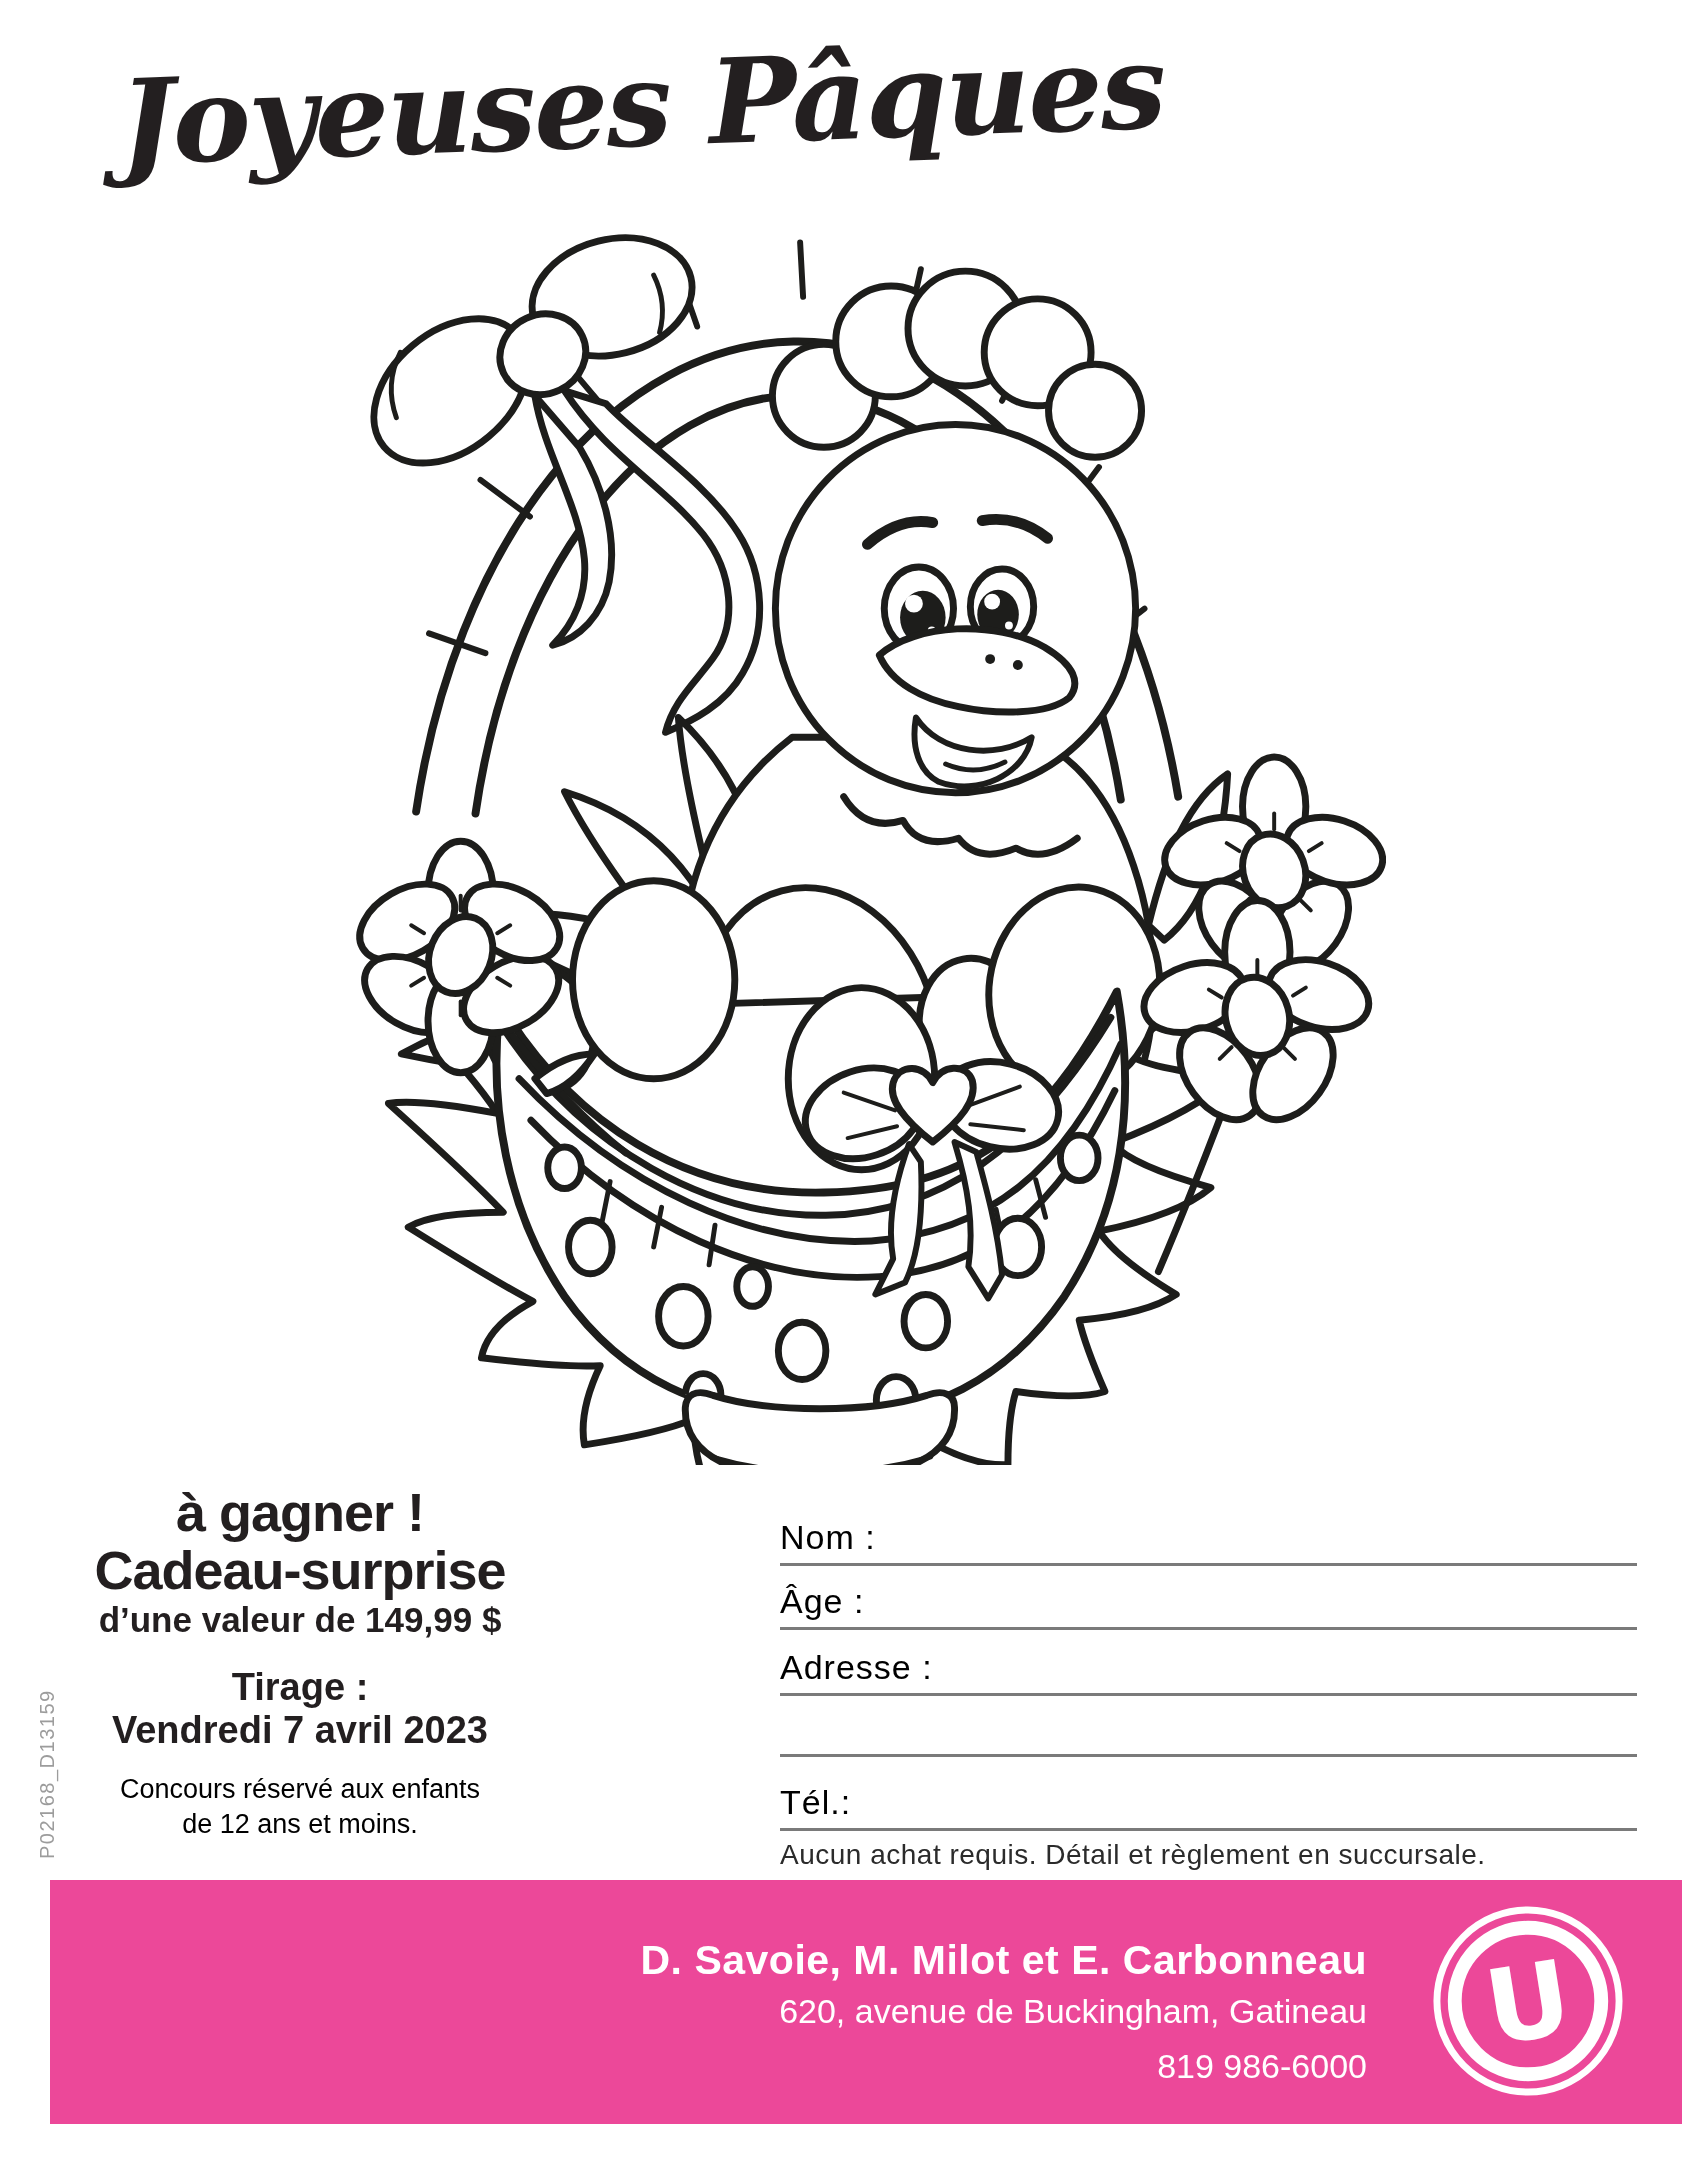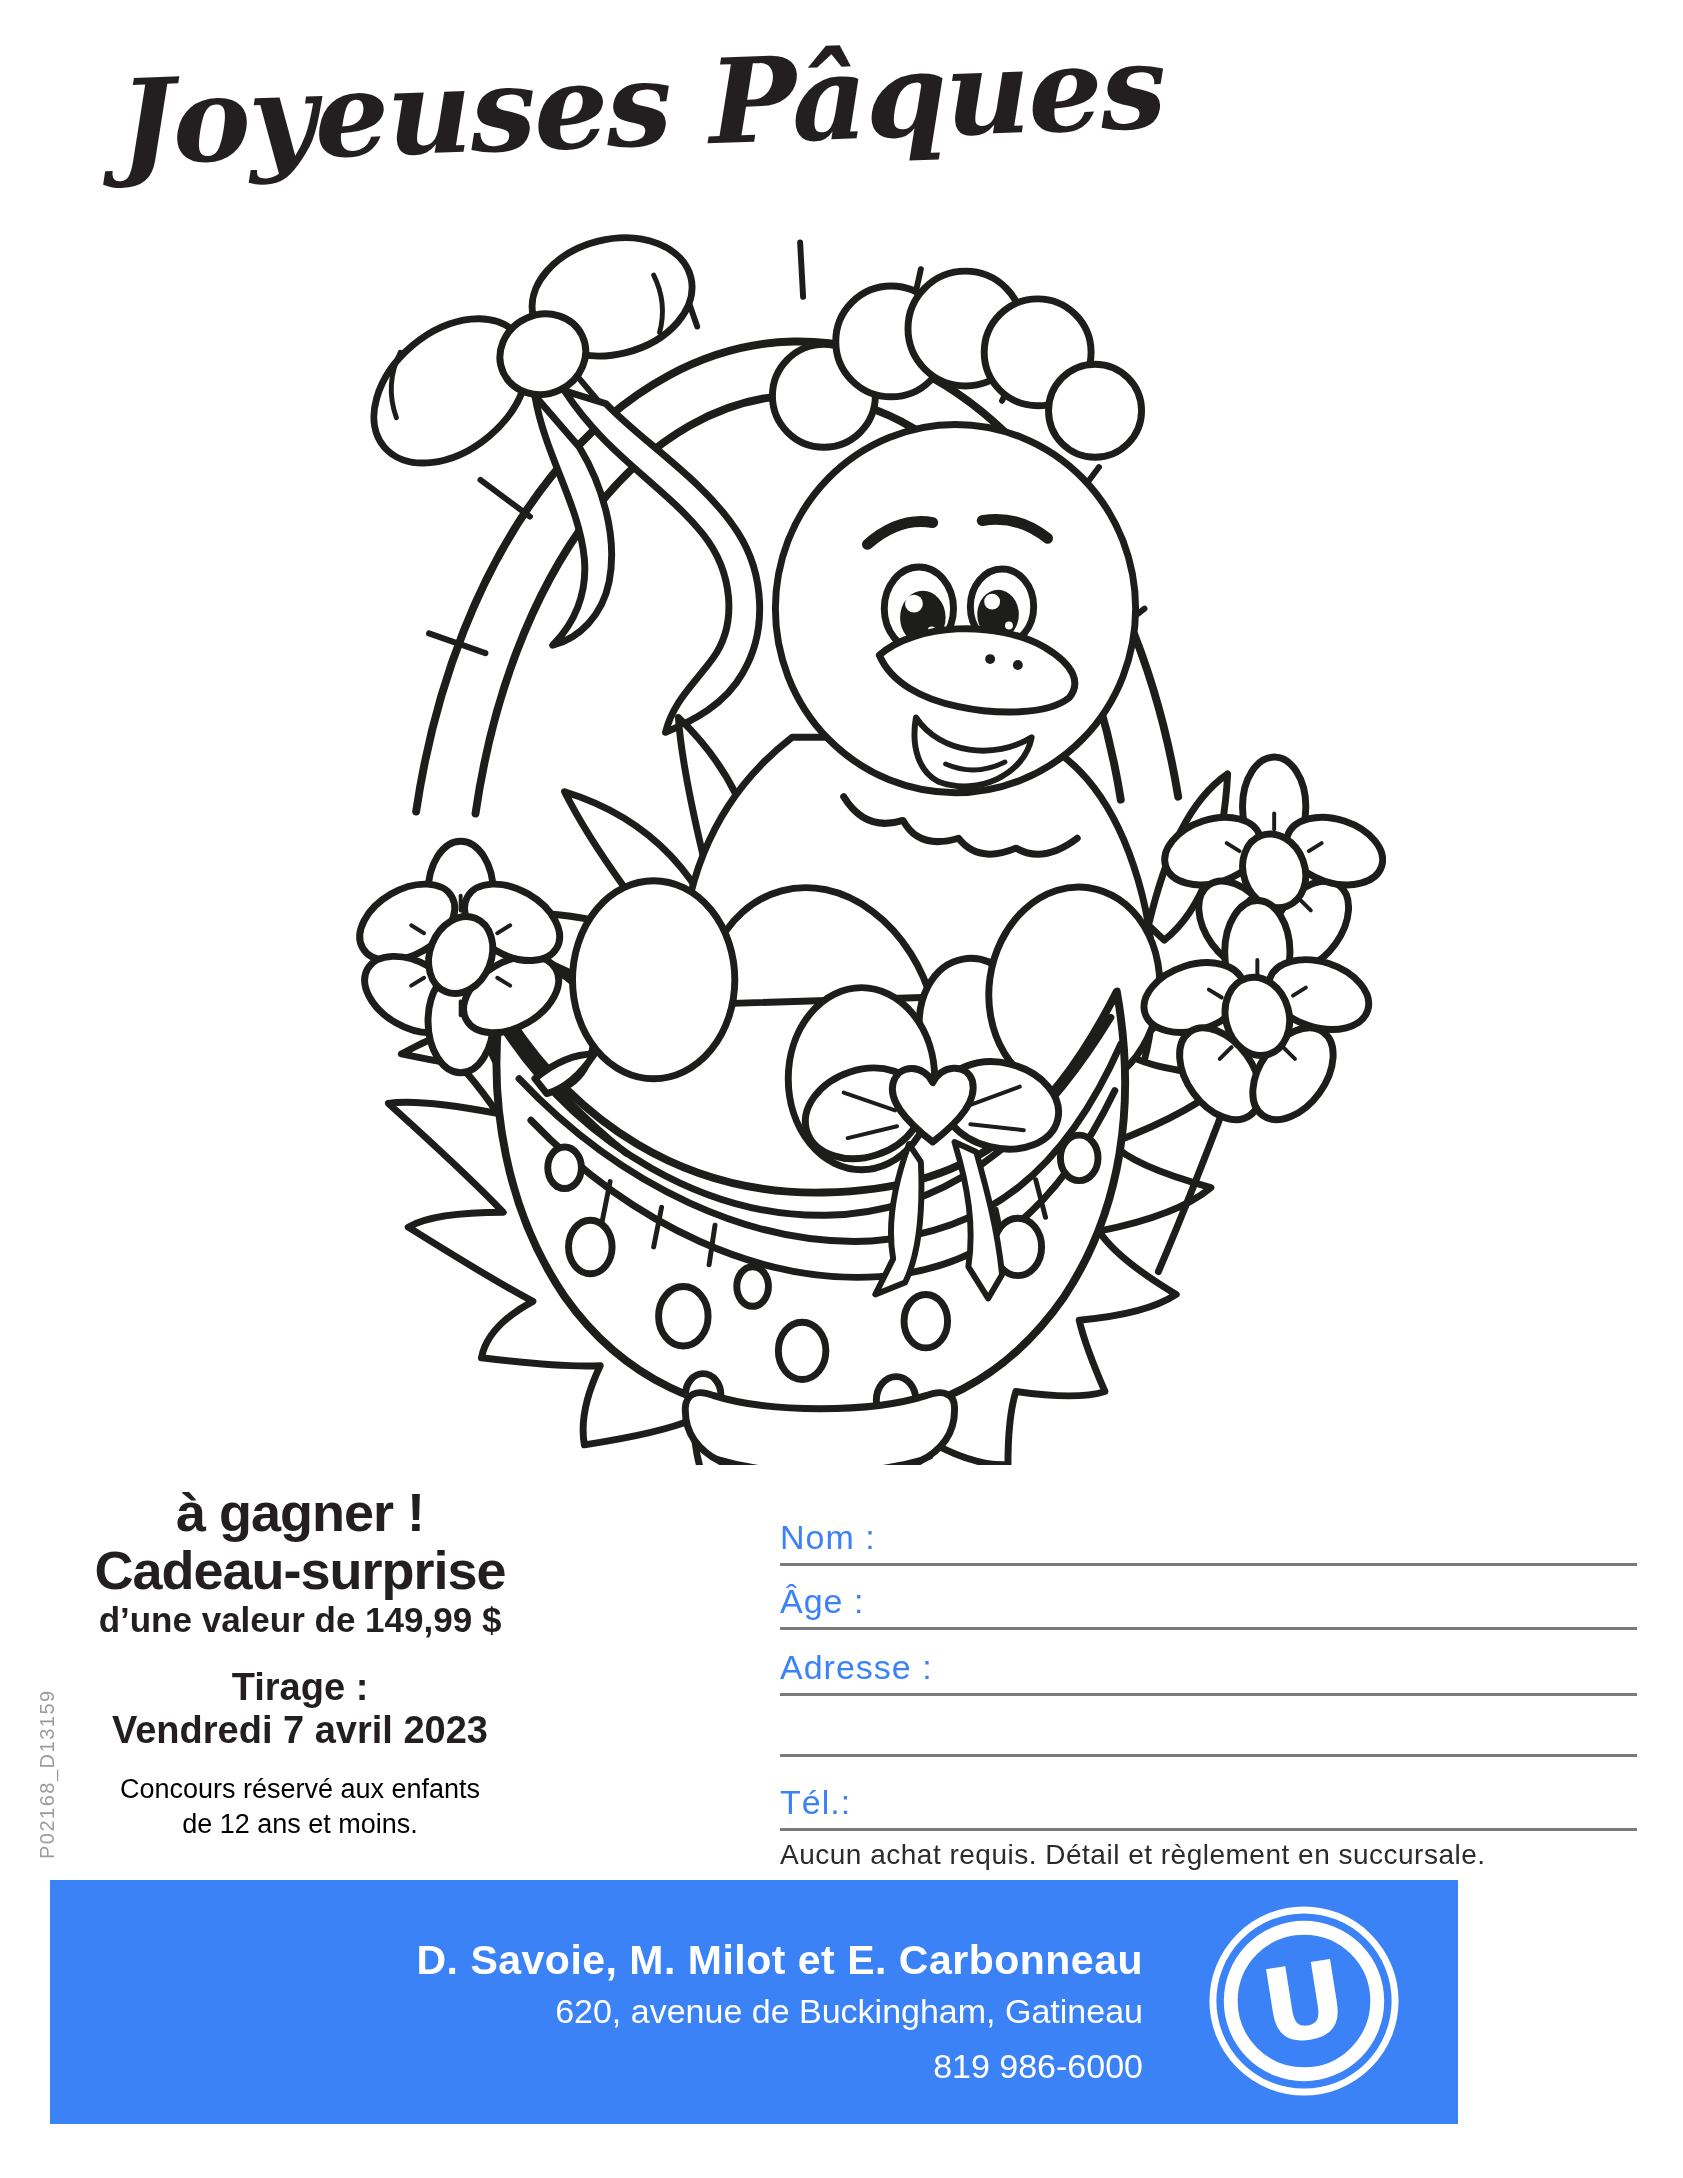--- a/index.html
+++ b/index.html
@@ -26,37 +26,37 @@
   #contest{left:87px;top:1483px;width:426px;text-align:center;color:#231f20;}
   .headline{font-weight:700;font-size:54px;line-height:1.08;letter-spacing:-1px;}
   .value-line{font-weight:700;font-size:35px;}
   .draw-label{font-weight:700;font-size:38px;margin-top:26px;}
   .draw-date{font-weight:700;font-size:38px;}
   .eligibility{font-weight:400;font-size:27px;line-height:1.3;margin-top:20px;color:#000000;}
 
   
   .form-row{position:absolute;left:780px;width:857px;border-bottom:3px solid #7a7a7a;
             display:flex;align-items:flex-end;}
-  .form-label{font-size:34px;font-weight:400;color:#3b82f6;letter-spacing:1px;padding-bottom:6px;}
+  .form-label{font-size:34px;font-weight:400;color:#000000;letter-spacing:1px;padding-bottom:6px;}
   #row-nom{top:1513px;height:50px;}
   #row-age{top:1576px;height:51px;}
   #row-adresse{top:1641px;height:52px;}
   #row-adresse2{top:1725px;height:29px;}
   #row-tel{top:1776px;height:52px;}
   #disclaimer{left:780px;top:1839px;font-size:28px;color:#2b2b2b;letter-spacing:0.5px;}
 
   
   #print-code{
     left:36px;top:1859px;transform:rotate(-90deg);transform-origin:left top;
     font-size:20px;color:#9c9c9c;letter-spacing:1.5px;white-space:nowrap;
     transform:rotate(-90deg) translateX(0);
   }
 
   
-  #footer-bar{left:50px;top:1880px;width:1408px;height:244px;background:#3b82f6;}
+  #footer-bar{left:50px;top:1880px;width:1632px;height:244px;background:#ec4899;}
   #footer-text{position:absolute;right:315px;top:57px;text-align:right;color:#ffffff;}
   .owners{font-weight:700;font-size:41px;letter-spacing:0.5px;}
   .address{font-weight:400;font-size:34px;margin-top:8px;}
   .phone{font-weight:400;font-size:34px;margin-top:16px;text-align:right;}
   #logo{position:absolute;right:55px;top:22px;}
 </style>
 </head>
 <body>
 
 <div id="page">

